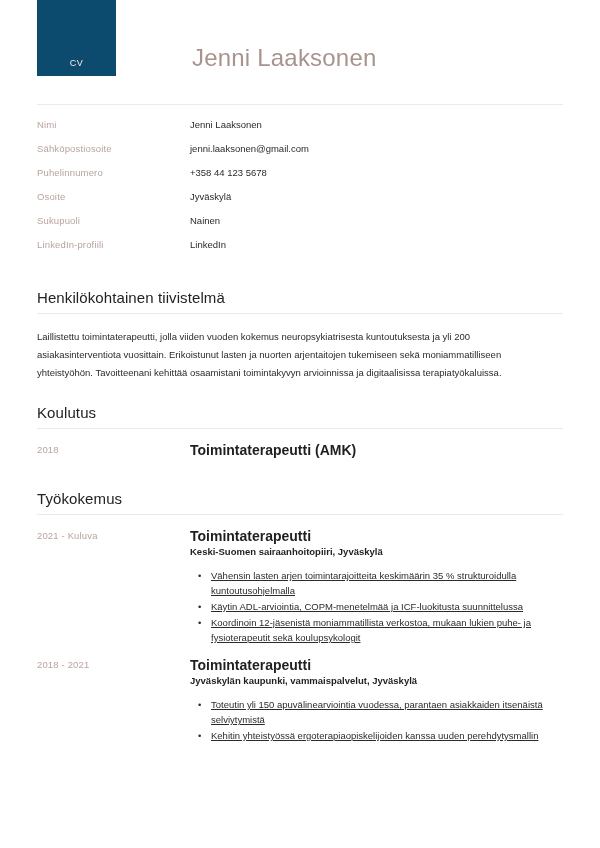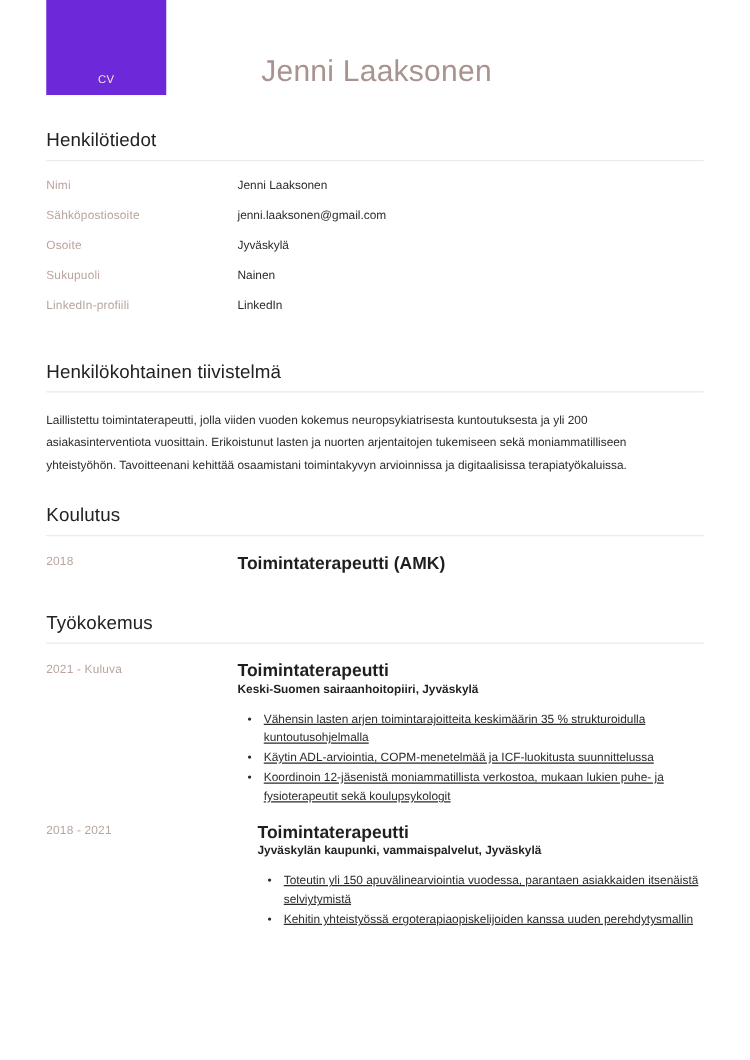--- a/index.html
+++ b/index.html
@@ -26,23 +26,23 @@
 
   
   .header {
     position: relative;
     height: 100px;
     display: flex;
     align-items: flex-start;
   }
 
   .cv-badge {
-    width: 96px;
+    width: 79px;
     height: 76px;
-    background: #6d28d9;
+    background: #0c4a6e;
     display: flex;
     align-items: flex-end;
     justify-content: center;
     padding-bottom: 8px;
     flex: 0 0 auto;
   }
 
   .cv-badge-label {
     font-size: 9px;
     color: #f3ebe8;
@@ -166,45 +166,48 @@
     left: 8px;
     top: 0;
     font-size: 9.5px;
     color: #2b2b2b;
     line-height: 15px;
   }
 
   .section-education { margin-top: 22px; }
   .section-summary   { margin-top: 26px; }
   .section-experience{ margin-top: 32px; }
-  .experience-entry-2 { margin-top: 12px; gap: 16px; }
+  .experience-entry-2 { margin-top: 12px; }
 </style>
 </head>
 <body>
 
 <div class="page">
 
   <div class="header">
     <div class="cv-badge">
       <span class="cv-badge-label">CV</span>
     </div>
     <h1 class="header-name">Jenni Laaksonen</h1>
   </div>
 
   <div class="section section-personal">
-    <h2 class="section-title">Henkilötiedot</h2>
     <div class="section-rule"></div>
 
     <div class="detail-row">
       <span class="detail-label">Nimi</span>
       <span class="detail-value">Jenni Laaksonen</span>
     </div>
     <div class="detail-row">
       <span class="detail-label">Sähköpostiosoite</span>
       <span class="detail-value">jenni.laaksonen@gmail.com</span>
+    </div>
+    <div class="detail-row">
+      <span class="detail-label">Puhelinnumero</span>
+      <span class="detail-value">+358 44 123 5678</span>
     </div>
     <div class="detail-row">
       <span class="detail-label">Osoite</span>
       <span class="detail-value">Jyväskylä</span>
     </div>
     <div class="detail-row">
       <span class="detail-label">Sukupuoli</span>
       <span class="detail-value">Nainen</span>
     </div>
     <div class="detail-row">

